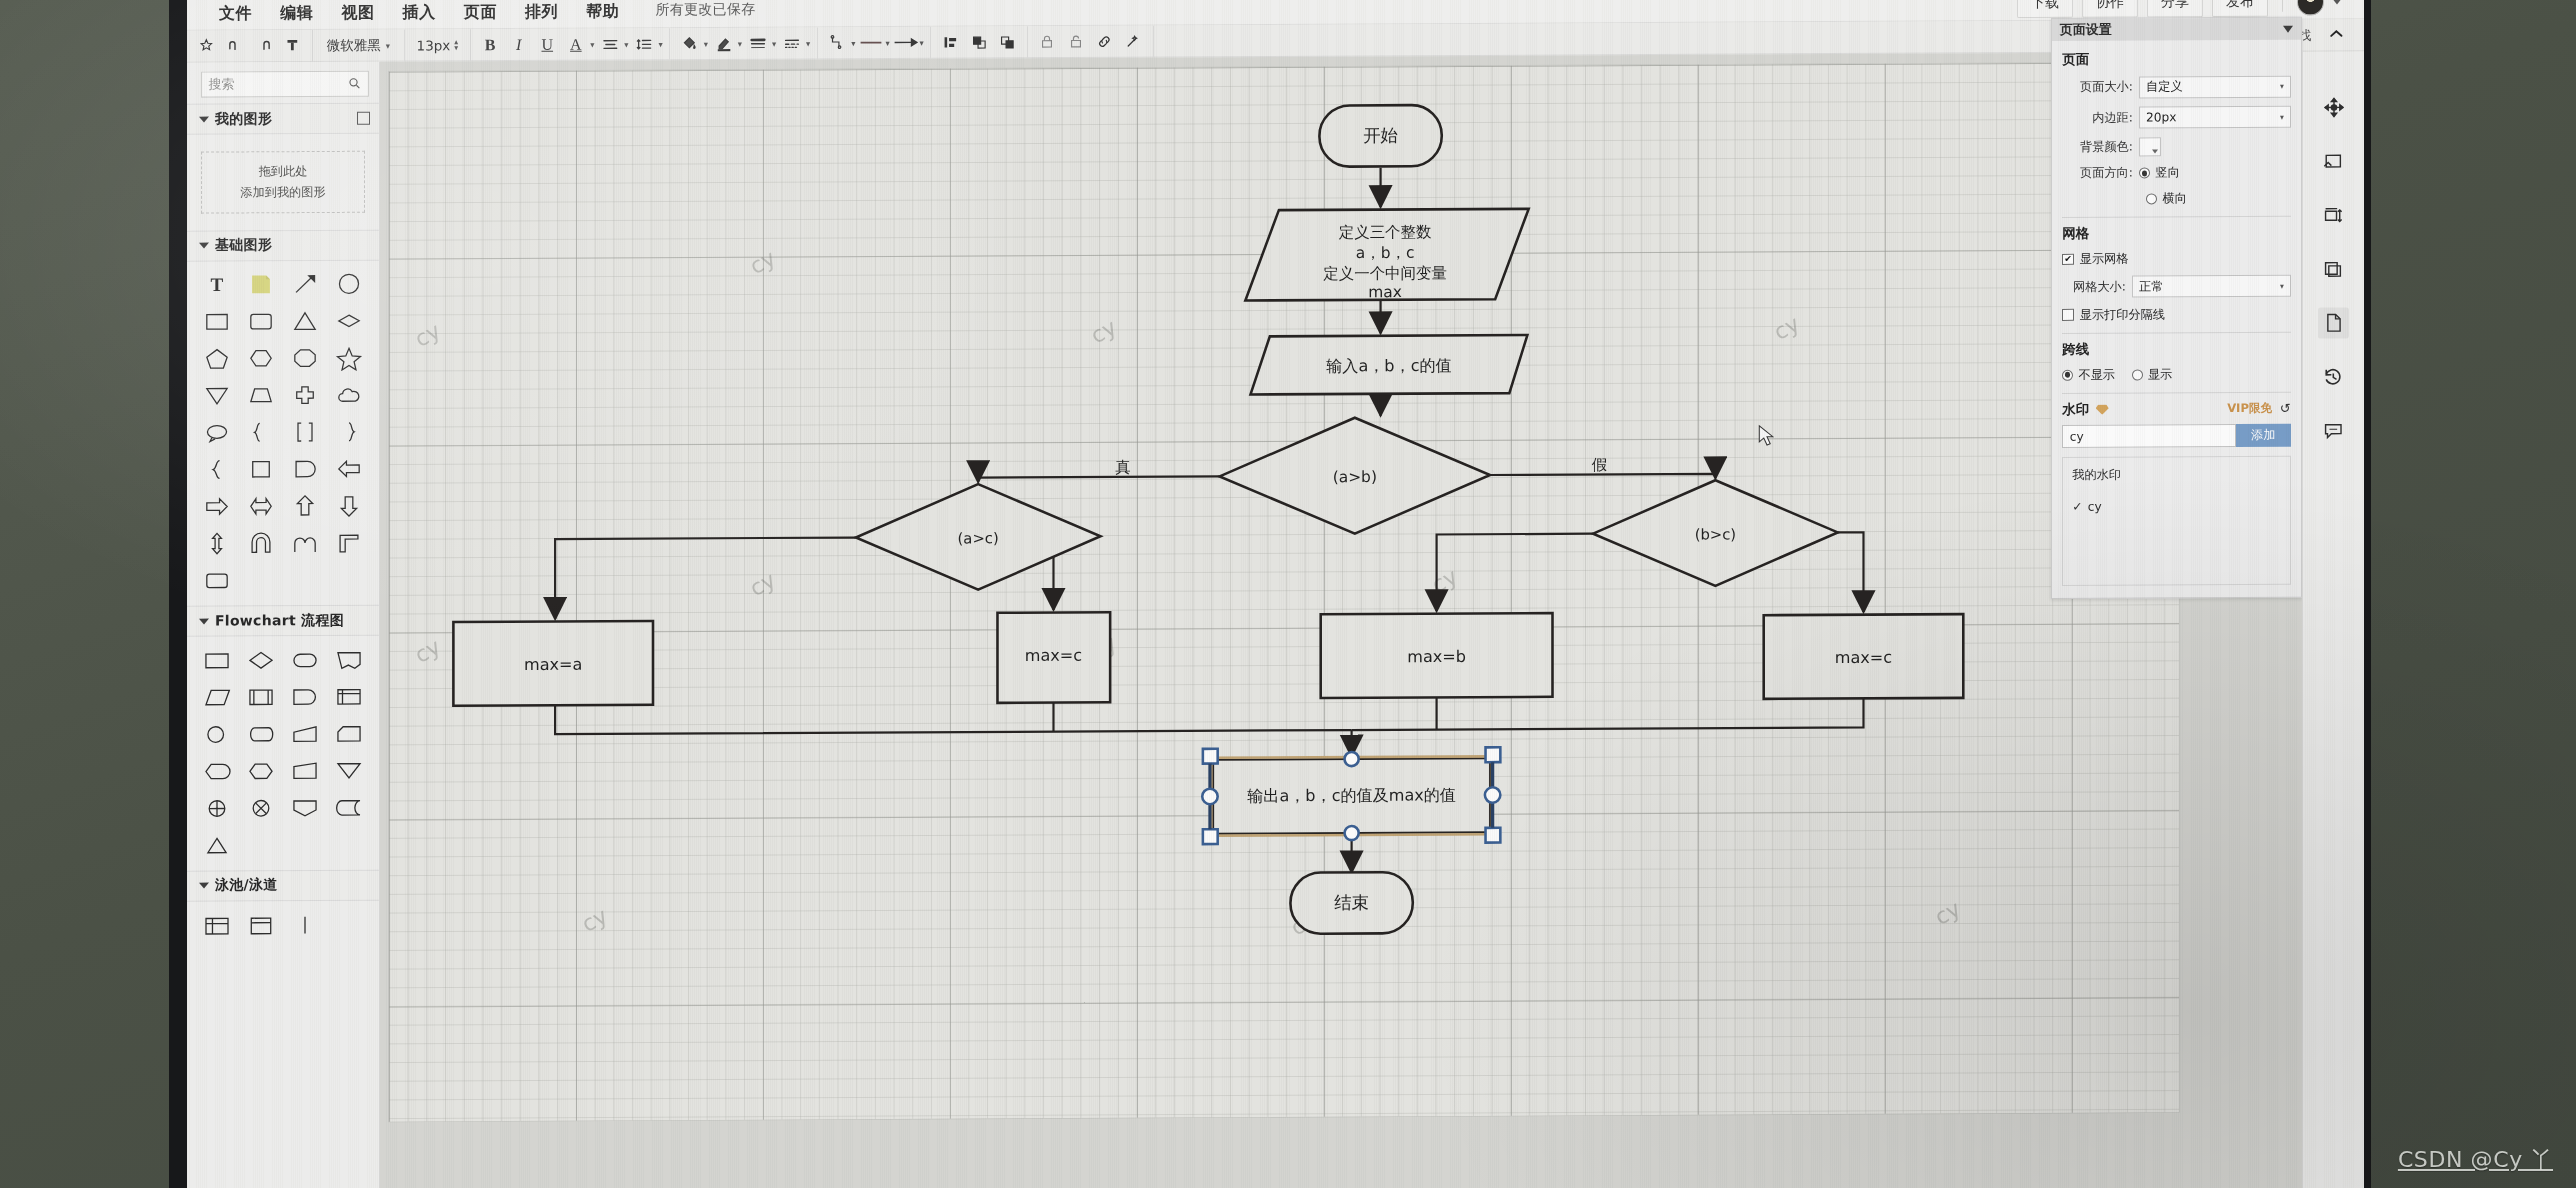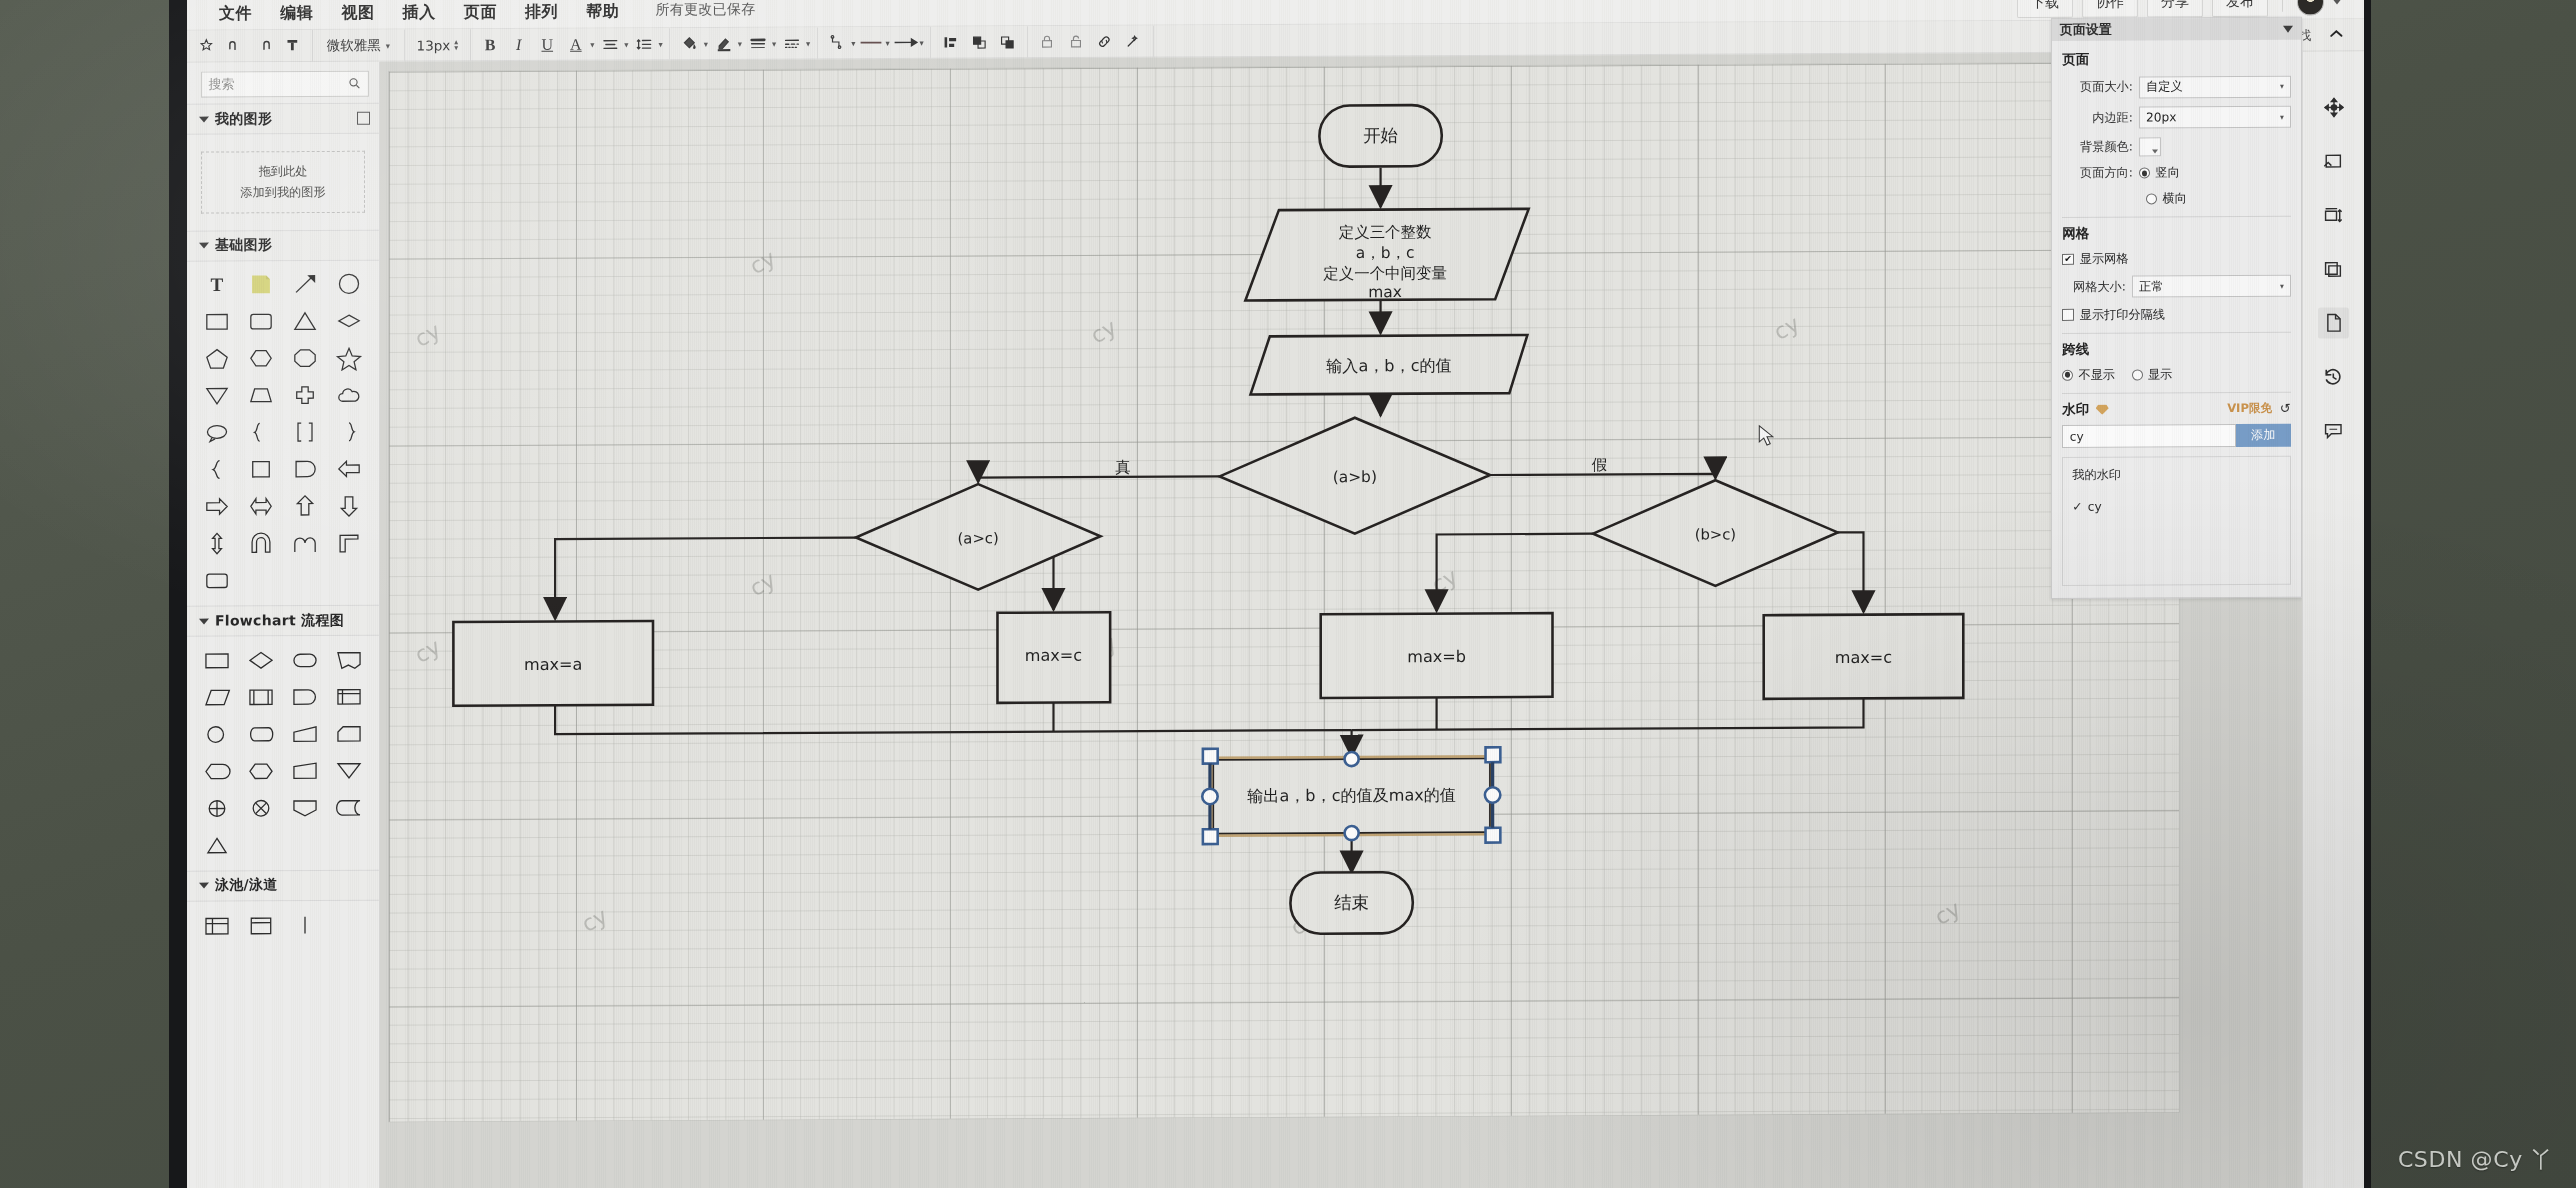--- a/index.html
+++ b/index.html
@@ -248,20 +248,21 @@
   
   .cursor { position:absolute; left: 1623px; top: 451px; width:0;height:0; }
   .cursor svg { position:absolute; left:0; top:0; }
 
   
   .csdn {
     position: absolute; right: 23px; bottom: 14px;
     font-size: 22px; color: rgba(235,238,232,.80);
     font-family: "DejaVu Sans", sans-serif; letter-spacing: 0.6px;
     text-shadow: 0 0.6px 1.3px rgba(0,0,0,.35);
+    text-decoration: underline;
   }
 </style>
 </head>
 <body>
 
 <div id="photo">
   <div class="bezel"></div>
 
   <div id="screen">
 

